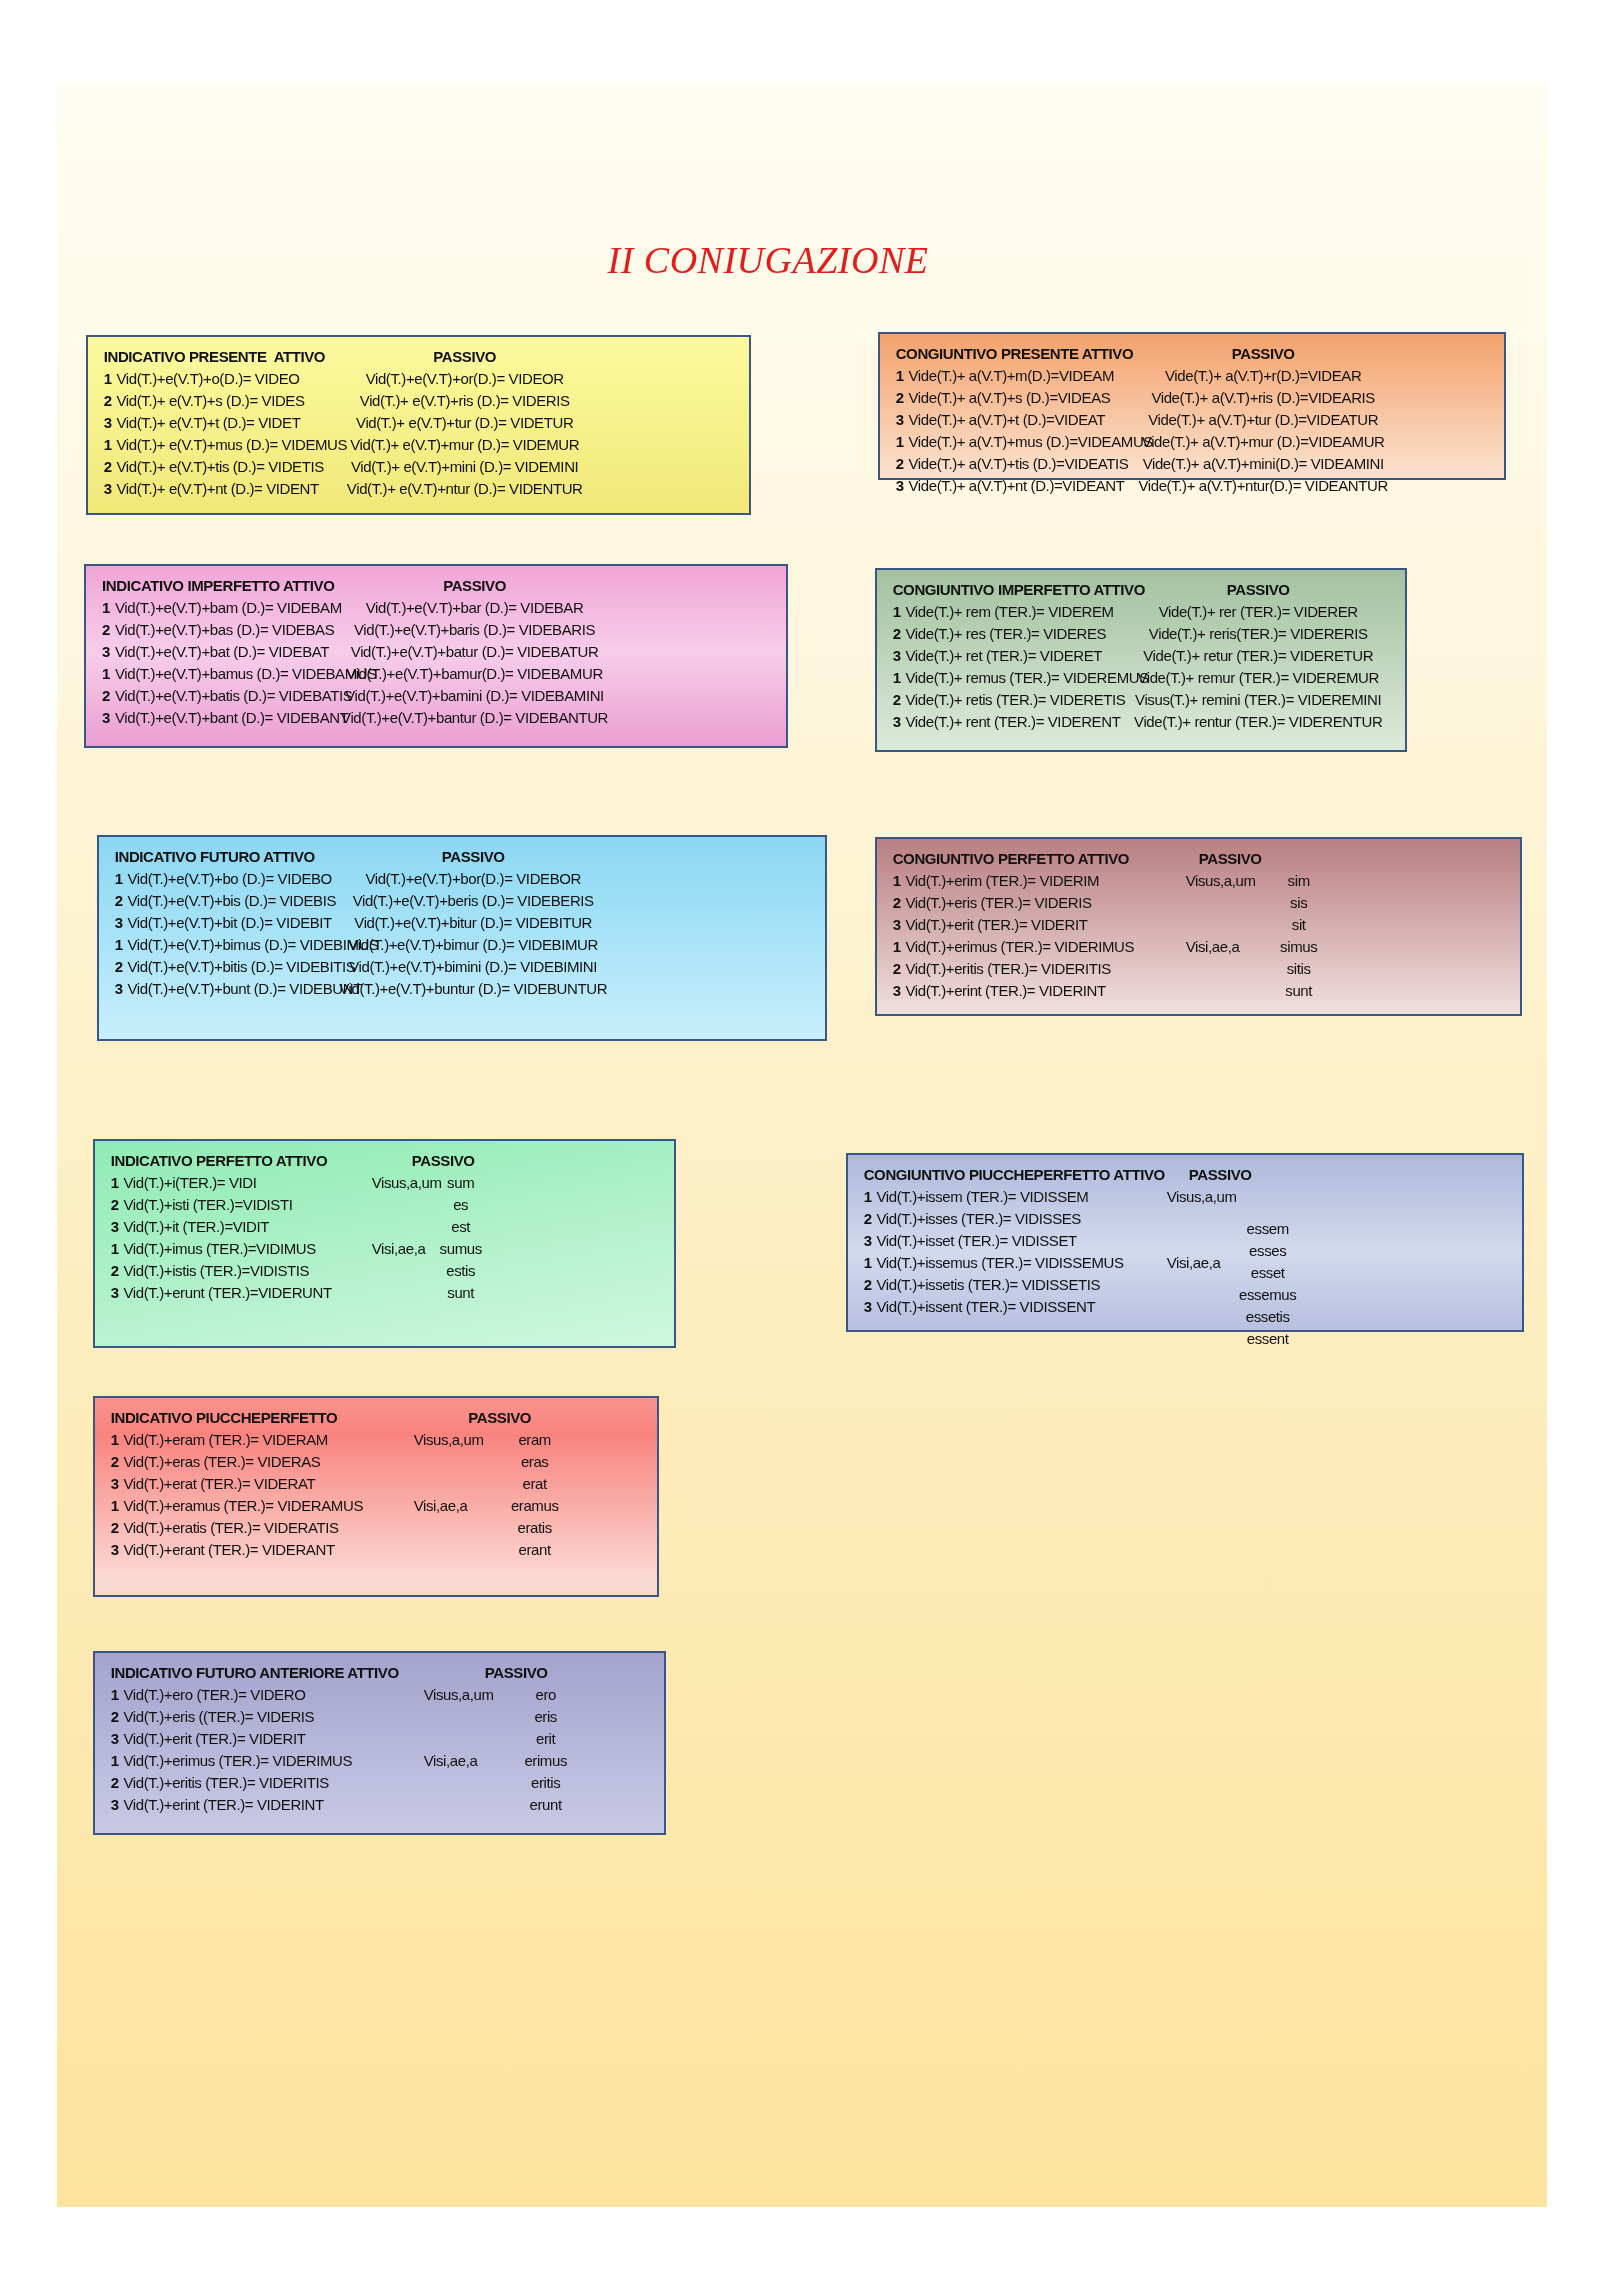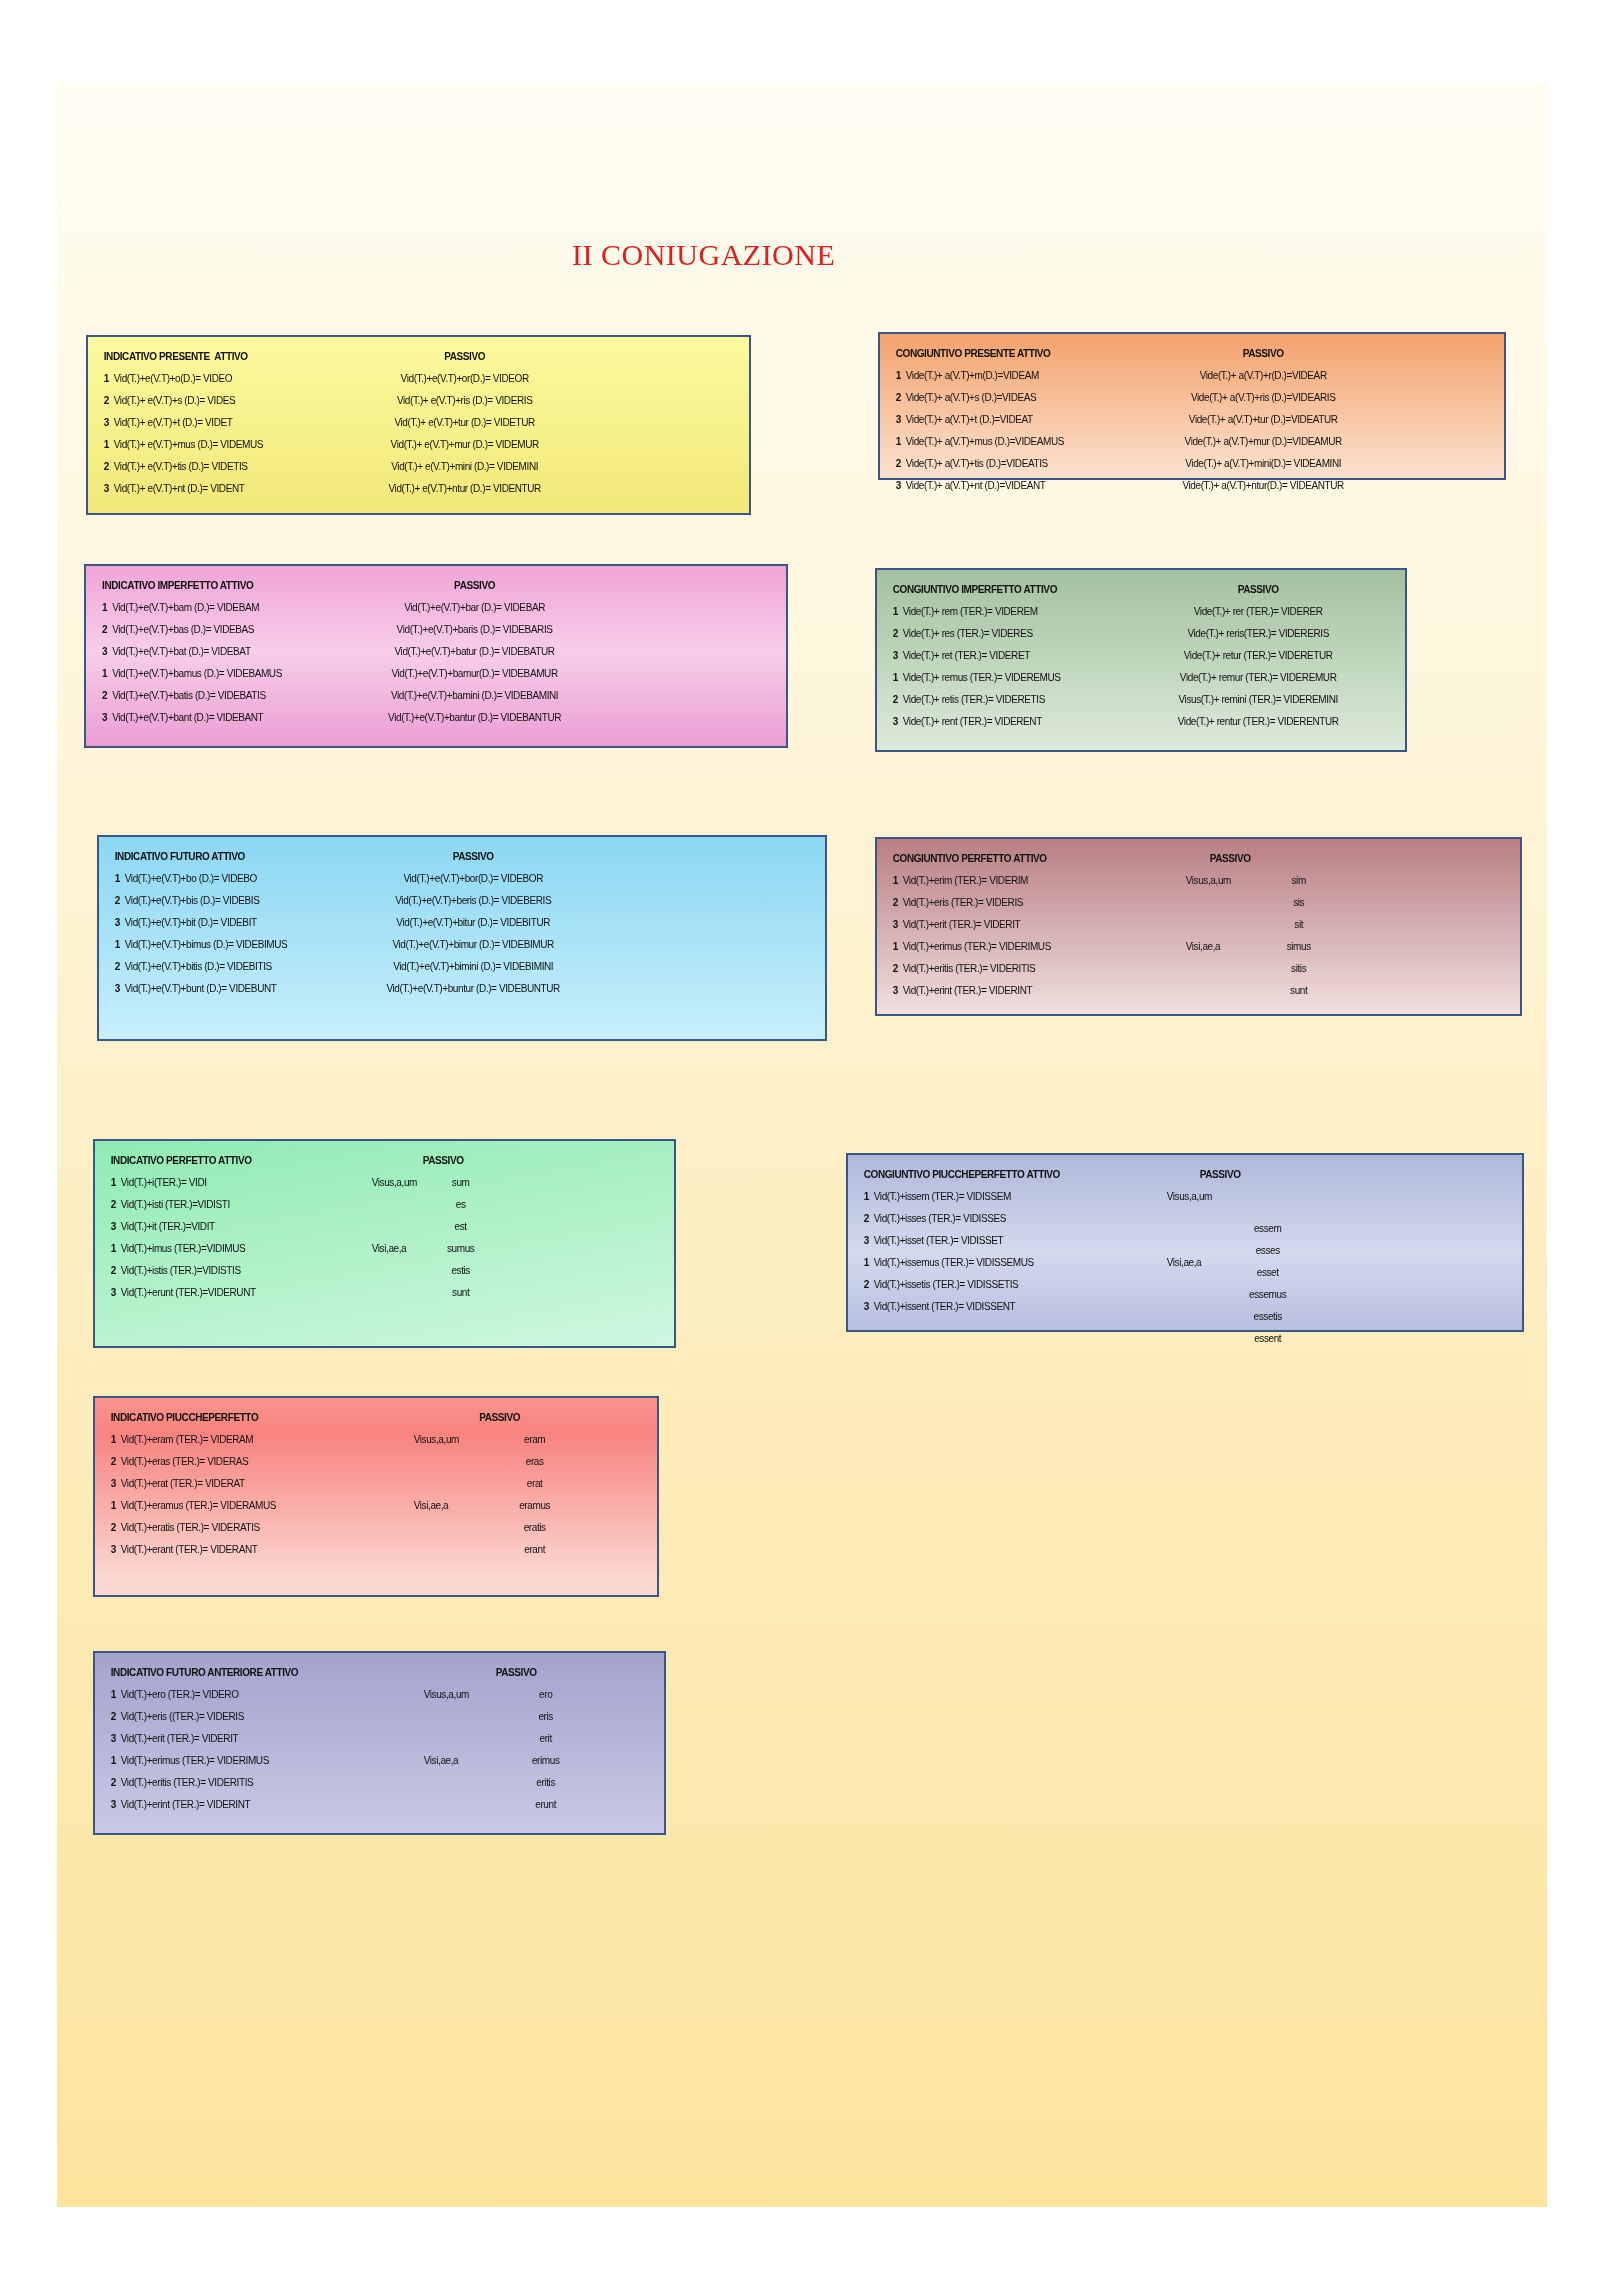--- a/index.html
+++ b/index.html
@@ -5,27 +5,27 @@
   html,body{margin:0;padding:0;}
   body{
     width:1620px;height:2293px;position:relative;background:#ffffff;
     font-family:"Liberation Sans","DejaVu Sans",sans-serif;color:#111;
   }
   .sheet{
     position:absolute;left:57px;top:83px;width:1490px;height:2124px;
     background:linear-gradient(180deg,#FFFDF2 0%,#FEF6DC 28%,#FDEDBD 60%,#FCE49E 100%);
   }
   .title{
-    position:absolute;left:515px;top:155px;width:392px;text-align:left;
+    position:absolute;left:515px;top:155px;width:392px;text-align:center;
     font-family:"Liberation Serif","DejaVu Serif",serif;
-    font-size:30px;color:#E31C1C;letter-spacing:0.5px;
+    font-size:38px;color:#E31C1C;letter-spacing:0.5px;font-style:italic;
   }
   .box{
     position:absolute;border:2.9px solid #3A5684;box-sizing:border-box;
-    padding:8.8px 0 0 15.7px;font-size:10px;letter-spacing:-0.4px;
+    padding:8.8px 0 0 15.7px;font-size:15px;letter-spacing:-0.4px;
   }
   .r{position:relative;height:22px;line-height:22px;white-space:nowrap;}
   .n{font-weight:700;margin-right:4.9px;}
   .ha{font-weight:700;white-space:pre;}
   .hp{position:absolute;top:0;font-weight:700;text-align:center;}
   .p,.x{position:absolute;top:0;text-align:center;}
   .pt{position:absolute;top:0;}
 
   .b1{left:29px;top:252px;width:665px;height:180px;
       background:linear-gradient(180deg,#FBFA9E,#F1E878);}

